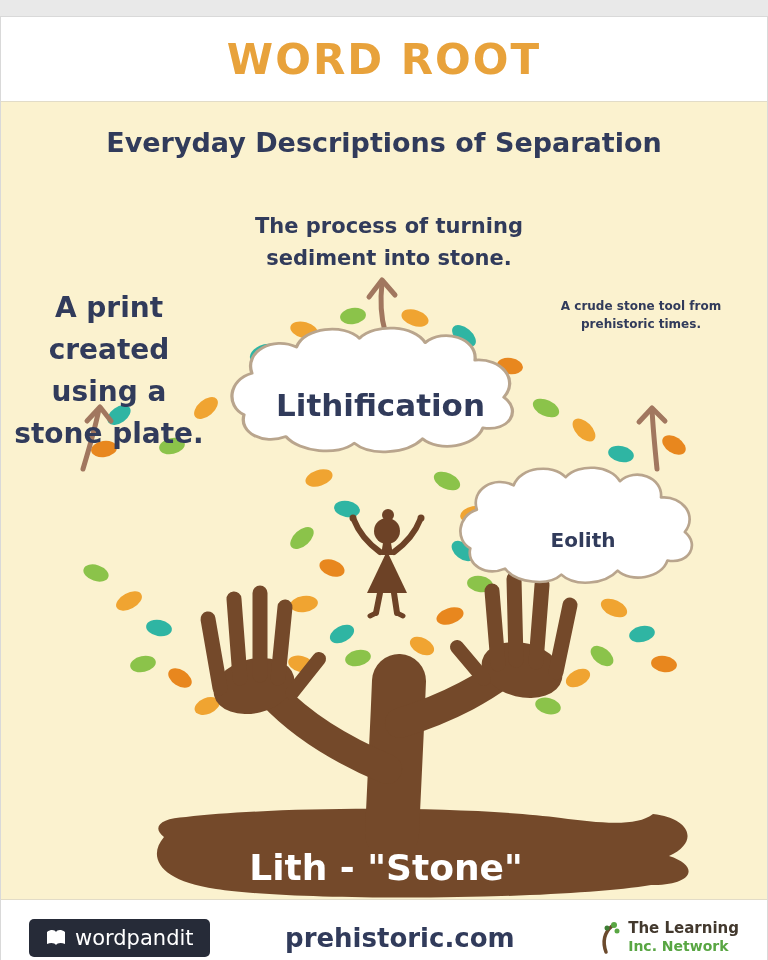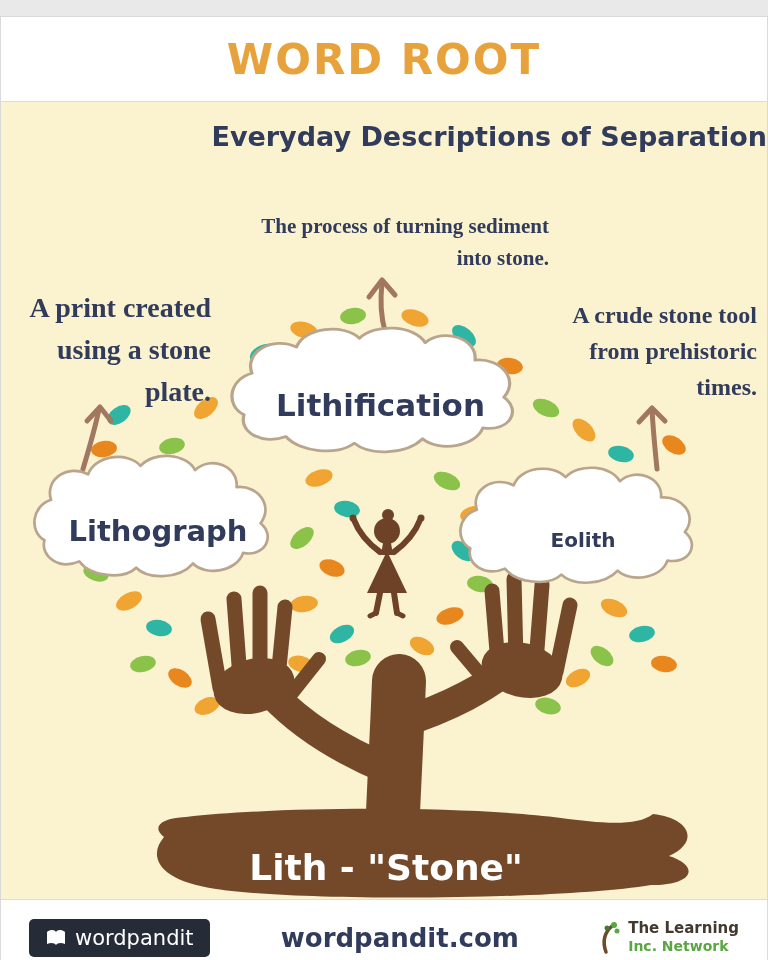--- a/index.html
+++ b/index.html
@@ -15,31 +15,31 @@
   }
   .header{
     position:absolute;top:0;left:0;width:100%;height:84px;background:#ffffff;
     display:flex;align-items:center;justify-content:center;
     border-bottom:1px solid #e2dcc8;z-index:5;
   }
   .header h1{
     margin:0;font-size:42px;font-weight:800;letter-spacing:2px;color:var(--accent);
   }
   .subtitle{
-    position:absolute;top:104px;left:0;width:100%;text-align:right;
+    position:absolute;top:110px;left:0;width:100%;text-align:center;
     font-size:27px;font-weight:700;color:var(--navy);z-index:4;
   }
   .illustration{position:absolute;top:0;left:0;width:768px;height:960px;z-index:1;}
   .desc{
-    position:absolute;z-index:3;text-align:right;color:var(--navy);
-    font-size:21px;font-weight:700;line-height:1.5;font-family:Liberation Serif, serif;
+    position:absolute;z-index:3;text-align:center;color:var(--navy);
+    font-size:21px;font-weight:700;line-height:1.5;
   }
   .desc-center{top:194px;left:228px;width:320px;}
   .desc-left{top:270px;left:6px;width:204px;font-size:28px;}
-  .desc-right{top:280px;left:524px;width:232px;font-size:24px;}
+  .desc-right{top:280px;left:524px;width:232px;font-size:12px;}
   .cloud{position:absolute;z-index:2;}
   .cloud svg{position:absolute;top:0;left:0;width:100%;height:100%;}
   .cloud .word{
     position:absolute;top:8%;left:0;width:100%;height:100%;
     display:flex;align-items:center;justify-content:center;
     font-weight:700;color:var(--navy);
   }
   .cloud-center{left:222px;top:306px;width:315px;height:142px;}
   .cloud-center .word{font-size:31px;}
   .cloud-left{left:26px;top:434px;width:262px;height:138px;}
@@ -187,29 +187,20 @@
   <div class="cloud cloud-center">
     <svg viewBox="0 0 240 130" preserveAspectRatio="none">
       <path d="M48,104 C30,112 12,100 16,84 C2,76 4,52 22,46 C16,26 38,12 56,22
                C62,4 92,0 104,14 C116,0 146,2 154,18 C168,4 194,14 192,34
                C212,32 226,52 214,68 C228,80 218,100 198,96 C192,114 164,118 152,106
                C140,120 112,122 100,110 C88,122 58,118 48,104 Z" fill="#ffffff" stroke="#B9A58D" stroke-width="2.5" stroke-linejoin="round"></path>
     </svg>
     <span class="word">Lithification</span>
   </div>
 
-  <div class="cloud cloud-left">
-    <svg viewBox="0 0 240 130" preserveAspectRatio="none">
-      <path d="M48,104 C30,112 12,100 16,84 C2,76 4,52 22,46 C16,26 38,12 56,22
-               C62,4 92,0 104,14 C116,0 146,2 154,18 C168,4 194,14 192,34
-               C212,32 226,52 214,68 C228,80 218,100 198,96 C192,114 164,118 152,106
-               C140,120 112,122 100,110 C88,122 58,118 48,104 Z" fill="#ffffff" stroke="#B9A58D" stroke-width="2.5" stroke-linejoin="round"></path>
-    </svg>
-    <span class="word">Lithograph</span>
-  </div>
 
   <div class="cloud cloud-right">
     <svg viewBox="0 0 240 130" preserveAspectRatio="none">
       <path d="M48,104 C30,112 12,100 16,84 C2,76 4,52 22,46 C16,26 38,12 56,22
                C62,4 92,0 104,14 C116,0 146,2 154,18 C168,4 194,14 192,34
                C212,32 226,52 214,68 C228,80 218,100 198,96 C192,114 164,118 152,106
                C140,120 112,122 100,110 C88,122 58,118 48,104 Z" fill="#ffffff" stroke="#B9A58D" stroke-width="2.5" stroke-linejoin="round"></path>
     </svg>
     <span class="word">Eolith</span>
   </div>
@@ -218,21 +209,21 @@
 
   <div class="footer">
     <div class="wp-logo">
       <svg width="22" height="20" viewBox="0 0 22 20">
         <path d="M2,4 C6,1 10,2 11,4 L11,17 C10,15 6,14 2,16 Z" fill="#ffffff"></path>
         <path d="M20,4 C16,1 12,2 11,4 L11,17 C12,15 16,14 20,16 Z" fill="#ffffff"></path>
       </svg>
       <span>wordpandit</span>
     </div>
 
-    <div class="site">wordpandit.com</div>
+    <div class="site">prehistoric.com</div>
 
     <div class="partner">
       <svg width="34" height="38" viewBox="0 0 34 38">
         <path d="M22,7 C14,14 12,22 16,33" stroke="#6B4A2D" stroke-width="3.5" fill="none" stroke-linecap="round"></path>
         <circle cx="24" cy="6" r="3" fill="#59A643"></circle>
         <circle cx="17" cy="9" r="2.5" fill="#3E7D33"></circle>
         <circle cx="27" cy="12" r="2.5" fill="#59A643"></circle>
       </svg>
       <div class="partner-text">
         <span class="partner-line1">The Learning</span>

